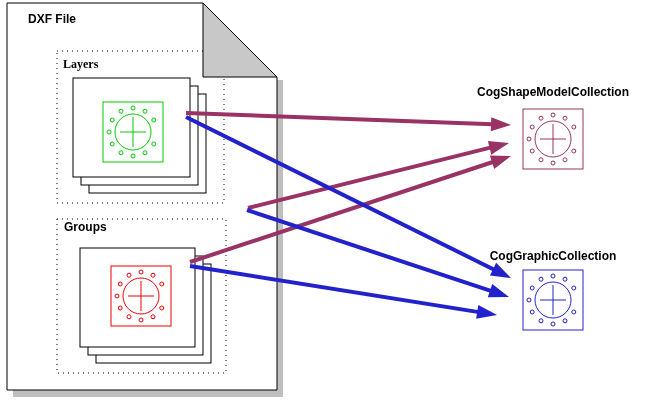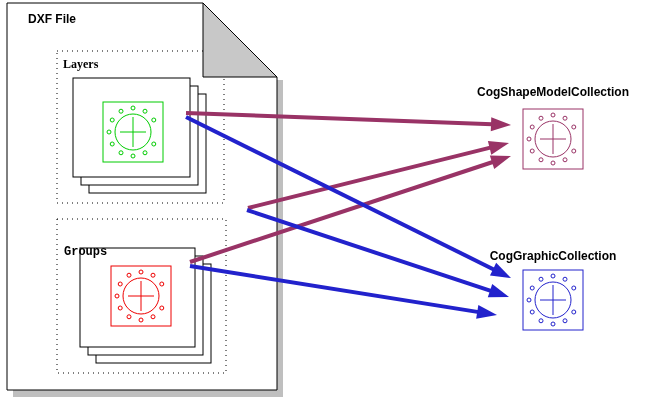--- a/index.html
+++ b/index.html
@@ -128,16 +128,16 @@
         </g>
         <g>
           <line x1="190" y1="266" x2="485.1499906684079" y2="313.1086304324169" stroke="#2222CC" stroke-width="4"></line>
           <polygon points="497,315 476.14668553292296,318.76022283079027 478.3532833617699,304.93521194393276" fill="#2222CC" stroke="none"></polygon>
         </g>
       </g>
   </svg>
 
   <div class="lbl" style="left:28px;top:13px;">DXF File</div>
   <div class="lbl" style="left:63px;top:58px;font-family:Liberation Serif, serif;">Layers</div>
-  <div class="lbl" style="left:64px;top:246px;font-family:Liberation Mono, monospace;">Groups</div>
+  <div class="lbl" style="left:64px;top:221px;">Groups</div>
   <div class="lbl lbl-center" style="left:433px;top:86px;width:240px;">CogShapeModelCollection</div>
   <div class="lbl lbl-center" style="left:433px;top:250px;width:240px;">CogGraphicCollection</div>
 </div>
 
 </body></html>

